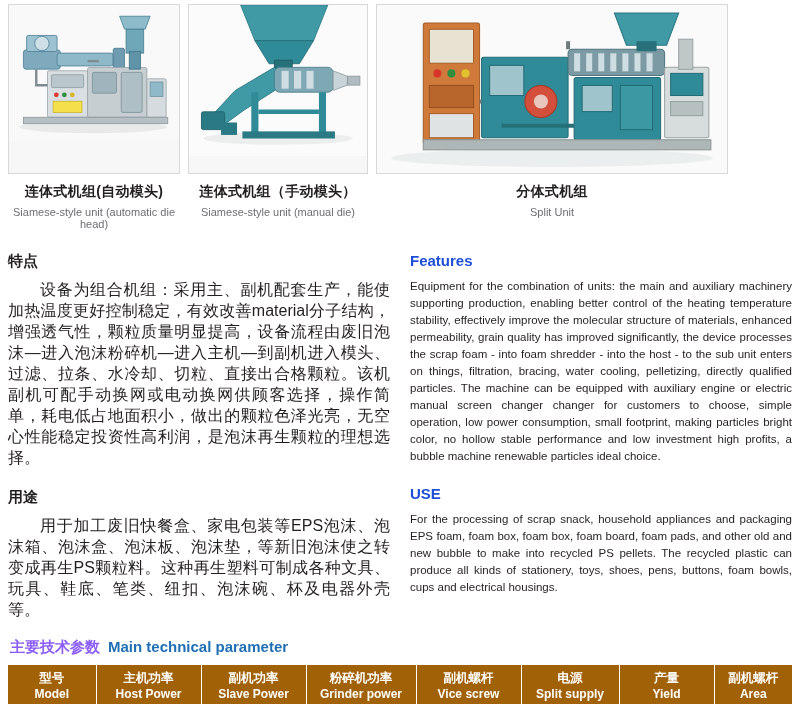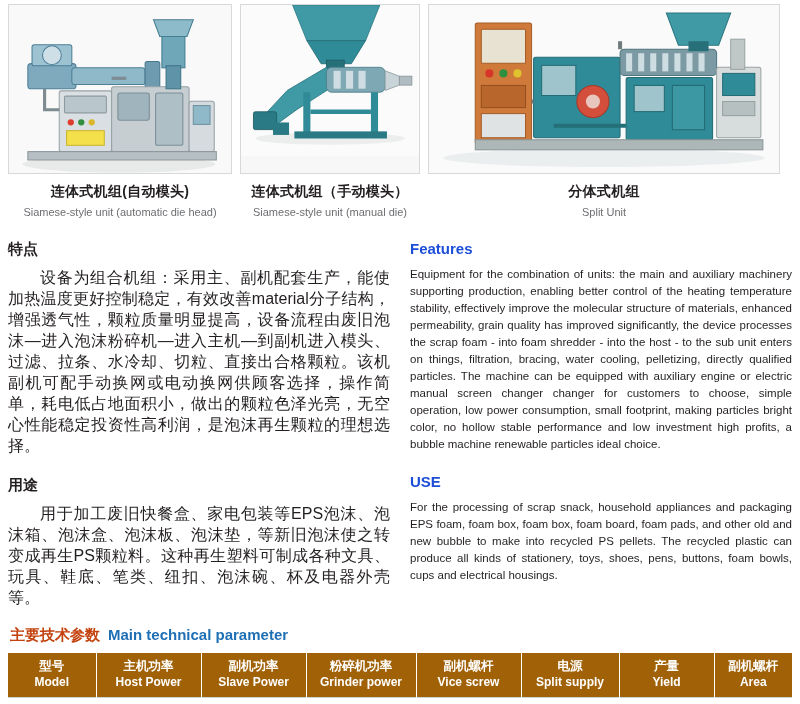--- a/index.html
+++ b/index.html
@@ -14,21 +14,21 @@
   }
 
   
   .img-row {
     display: flex;
     gap: 8px;
     padding: 4px 8px 0 8px;
     align-items: flex-start;
   }
   .img-card { position: relative; }
-  .img-card.c1 { width: 224px; }
+  .img-card.c1 { width: 172px; }
   .img-card.c2 { width: 180px; }
   .img-card.c3 { width: 352px; }
 
   .photo {
     border: 1px solid #d8d8d8;
     background: #f7f7f7;
     position: relative;
     overflow: hidden;
   }
   .img-card.c1 .photo { height: 170px; }
@@ -90,21 +90,21 @@
   }
   .gap-block { height: 20px; }
 
   
   .table-wrap { padding: 18px 8px 0 8px; }
   .table-title {
     font-size: 15px;
     font-weight: bold;
     margin: 0 0 8px 2px;
   }
-  .table-title .cn { color: #c2410c; }
+  .table-title .cn { color: #8b5cf6; }
   .table-title .en { color: #1f6fb5; margin-left: 8px; }
 
   table {
     width: 784px;
     border-collapse: collapse;
     table-layout: fixed;
   }
   thead td {
     background: #a16207;
     color: #ffffff;

